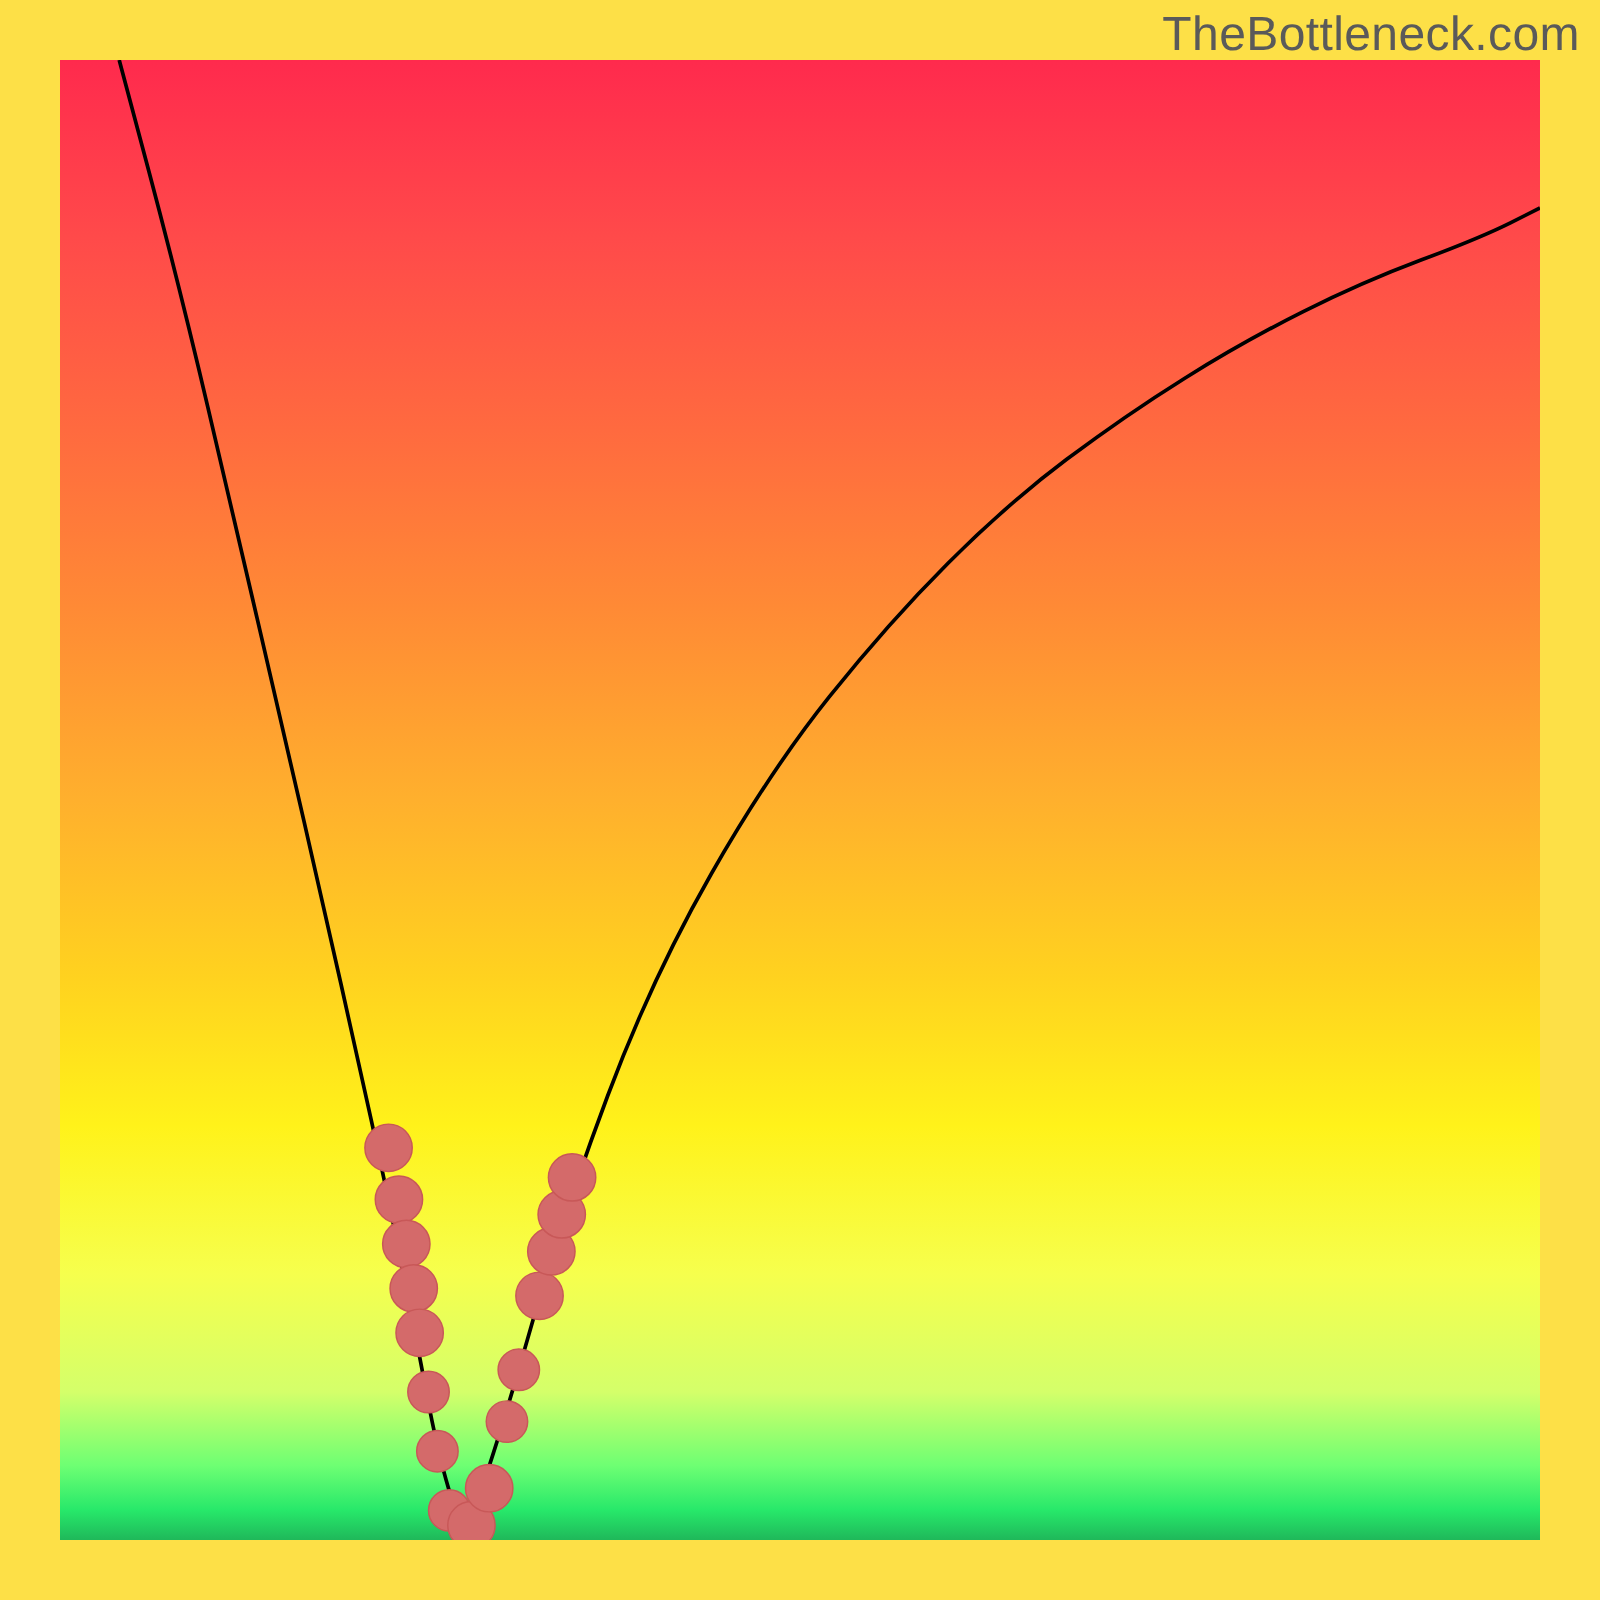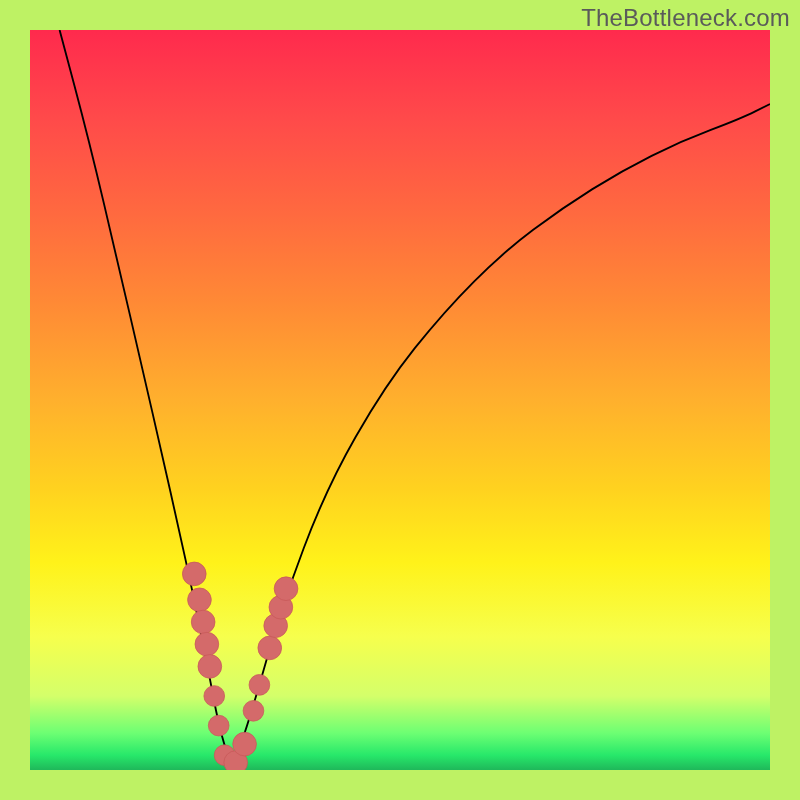--- a/index.html
+++ b/index.html
@@ -10,21 +10,21 @@
     overflow: hidden;
     background: #000;
     font-family: Arial, Helvetica, sans-serif;
   }
   .frame {
     position: absolute;
     left: 0;
     top: 0;
     width: 800px;
     height: 800px;
-    background: #bef264;
+    background: #fde047;
   }
   .plot {
     position: absolute;
     left: 30px;
     top: 30px;
     width: 740px;
     height: 740px;
     background: linear-gradient(
       to bottom,
       #ff2a4d 0%,

